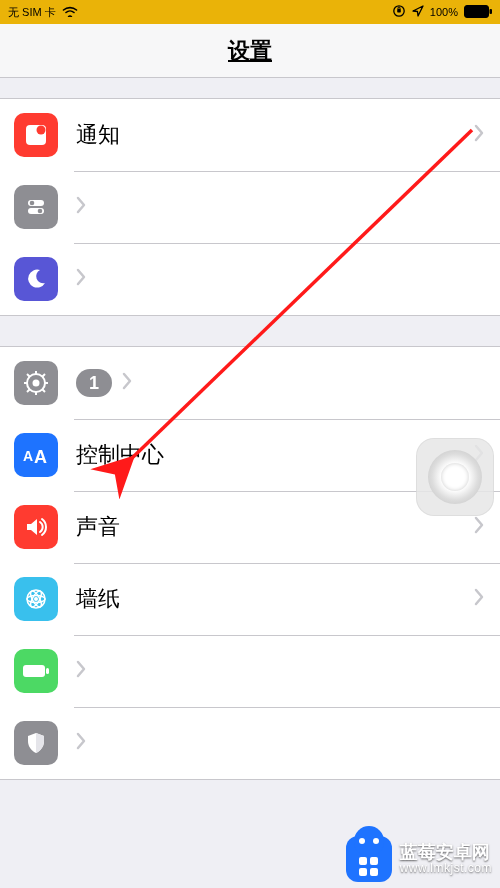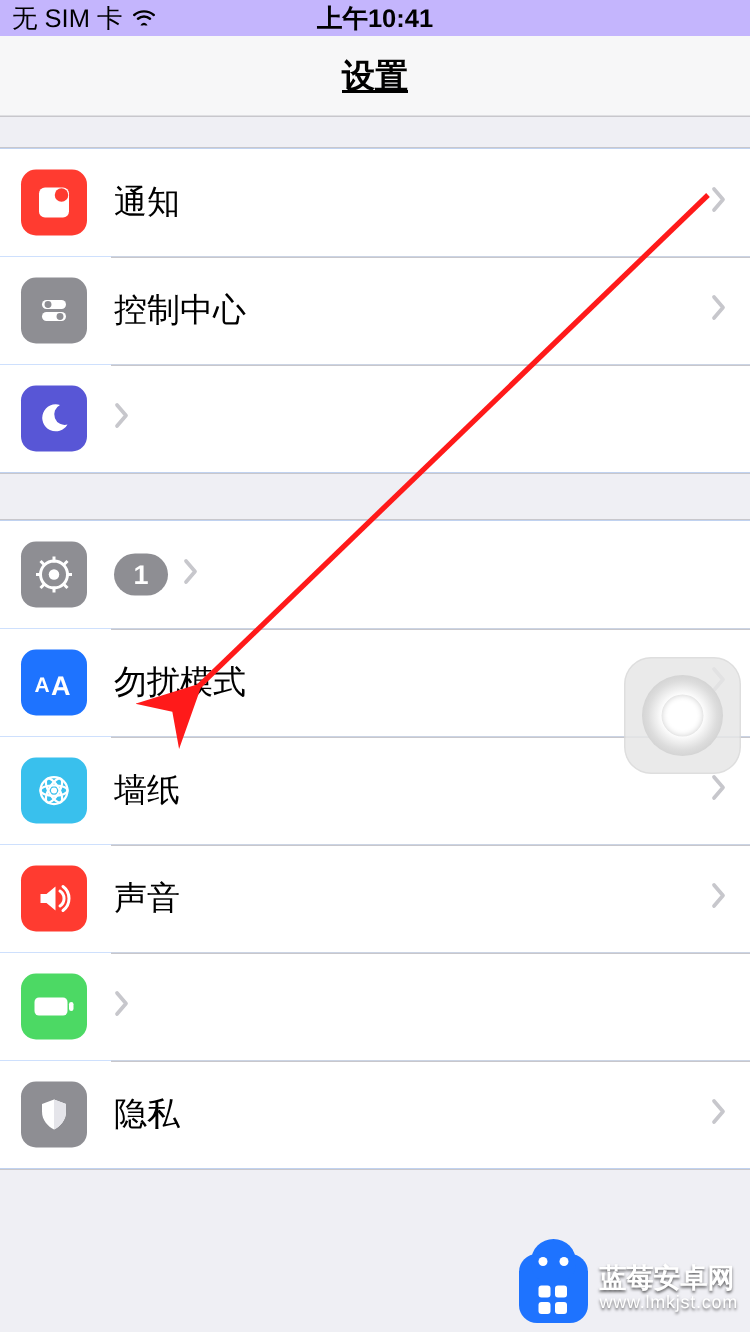--- a/index.html
+++ b/index.html
@@ -9,47 +9,47 @@
     background: #efeff4;
     font-family: -apple-system, "Helvetica Neue", Arial, sans-serif;
     position: relative;
     overflow: hidden;
     color: #000;
   }
 
   
   .status-bar {
     height: 24px;
-    background: #c4b5fd;
+    background: #eab308;
     display: flex;
     align-items: center;
     justify-content: space-between;
     padding: 0 8px;
-    font-size: 17px;
+    font-size: 11px;
     font-weight: 500;
   }
   .status-left, .status-right { display: flex; align-items: center; gap: 6px; }
   .status-center { position:absolute; left:0; right:0; text-align:center; font-weight:600; pointer-events:none;}
   .wifi-icon, .lock-rot-icon, .loc-icon, .batt-icon { display:inline-block; }
 
   
   .header {
     height: 54px;
     background: #f7f7f8;
     border-bottom: 1px solid #c8c7cc;
     display: flex;
     align-items: center;
     justify-content: center;
     font-size: 22px;
     font-weight: 600;
     text-decoration: underline;
   }
 
   
-  .group { background:#3b82f6; border-top:1px solid #c8c7cc; border-bottom:1px solid #c8c7cc; }
+  .group { background:#ef4444; border-top:1px solid #c8c7cc; border-bottom:1px solid #c8c7cc; }
   .gap   { height: 30px; }
   .gap.small { height: 20px; }
 
   
   .row {
     display:flex;
     align-items:center;
     height: 72px;
     padding: 0 16px 0 14px;
     position:relative;
@@ -149,21 +149,41 @@
 
 <div class="status-bar">
   <div class="status-left">
     <span>无 SIM 卡</span>
     <span class="wifi-icon">
       <svg width="16" height="12" viewBox="0 0 16 12">
           <path d="M8 11 a1.5 1.5 0 1 0 0.001 0 M4 7.5 a6 6 0 0 1 8 0 M1.5 5 a10 10 0 0 1 13 0" fill="none" stroke="#000" stroke-width="1.6" stroke-linecap="round"></path>
         </svg>
     </span>
   </div>
-  <div class="status-center">上午10:41</div>
+  <div class="status-right">
+    <span class="lock-rot-icon">
+      <svg width="14" height="14" viewBox="0 0 14 14">
+          <circle cx="7" cy="7" r="5.2" fill="none" stroke="#000" stroke-width="1.3"></circle>
+          <rect x="5.2" y="5" width="3.6" height="3.4" rx="0.6" fill="#000"></rect>
+          <path d="M6 5 v-1 a1 1 0 0 1 2 0 v1" fill="none" stroke="#000" stroke-width="1"></path>
+        </svg>
+    </span>
+    <span class="loc-icon">
+      <svg width="12" height="12" viewBox="0 0 12 12">
+          <path d="M1 6 L11 1 L6 11 L5.5 6.5 Z" fill="none" stroke="#000" stroke-width="1.3" stroke-linejoin="round"></path>
+        </svg>
+    </span>
+    <span>100%</span>
+    <span class="batt-icon">
+      <svg width="28" height="13" viewBox="0 0 28 13">
+          <rect x="0.5" y="0.5" width="24" height="12" rx="2.5" fill="#000" stroke="#000"></rect>
+          <rect x="25.5" y="4" width="2.5" height="5" rx="1" fill="#000"></rect>
+        </svg>
+    </span>
+  </div>
 </div>
 
 <div class="header">设置</div>
 
 <div class="gap small"></div>
 
 <div class="group">
 
   <div class="row">
     <div class="app-icon ic-notify">
@@ -180,21 +200,20 @@
 
   <div class="row">
     <div class="app-icon ic-control">
       <svg width="26" height="26" viewBox="0 0 26 26">
           <rect x="5" y="6" width="16" height="6" rx="3" fill="#fff"></rect>
           <circle cx="9" cy="9" r="2.3" fill="#8e8e93"></circle>
           <rect x="5" y="14" width="16" height="6" rx="3" fill="#fff"></rect>
           <circle cx="17" cy="17" r="2.3" fill="#8e8e93"></circle>
         </svg>
     </div>
-    <div class="row-label">控制中心</div>
     <span class="chevron"><svg width="10" height="18" viewBox="0 0 10 18">
           <path d="M2 2 L8 9 L2 16" fill="none" stroke="#c7c7cc" stroke-width="2.5" stroke-linecap="round" stroke-linejoin="round"></path>
         </svg></span>
   </div>
 
   <div class="row">
     <div class="app-icon ic-dnd">
       <svg width="26" height="26" viewBox="0 0 26 26">
           <path d="M17 4 a9 9 0 1 0 5 13 a7 7 0 0 1 -5 -13" fill="#fff"></path>
         </svg>
@@ -233,21 +252,34 @@
         </svg></span>
   </div>
 
   <div class="row">
     <div class="app-icon ic-display">
       <svg width="28" height="20" viewBox="0 0 28 20">
           <text x="1" y="16" font-size="14" font-weight="600" fill="#fff" font-family="Arial">A</text>
           <text x="12" y="18" font-size="18" font-weight="700" fill="#fff" font-family="Arial">A</text>
         </svg>
     </div>
-    <div class="row-label">勿扰模式</div>
+    <div class="row-label">控制中心</div>
+    <span class="chevron"><svg width="10" height="18" viewBox="0 0 10 18">
+          <path d="M2 2 L8 9 L2 16" fill="none" stroke="#c7c7cc" stroke-width="2.5" stroke-linecap="round" stroke-linejoin="round"></path>
+        </svg></span>
+  </div>
+
+  <div class="row">
+    <div class="app-icon ic-sound">
+      <svg width="28" height="28" viewBox="0 0 28 28">
+          <path d="M5 11 h4 l6 -5 v16 l-6 -5 h-4 z" fill="#fff"></path>
+          <path d="M18 9 a6 6 0 0 1 0 10 M20 6 a10 10 0 0 1 0 16" fill="none" stroke="#fff" stroke-width="2" stroke-linecap="round"></path>
+        </svg>
+    </div>
+    <div class="row-label">声音</div>
     <span class="chevron"><svg width="10" height="18" viewBox="0 0 10 18">
           <path d="M2 2 L8 9 L2 16" fill="none" stroke="#c7c7cc" stroke-width="2.5" stroke-linecap="round" stroke-linejoin="round"></path>
         </svg></span>
   </div>
 
   <div class="row">
     <div class="app-icon ic-wall">
       <svg width="28" height="28" viewBox="0 0 28 28">
           <circle cx="14" cy="14" r="9" fill="none" stroke="#fff" stroke-width="1.5"></circle>
           <g fill="none" stroke="#fff" stroke-width="1.5">
@@ -257,54 +289,40 @@
           </g>
           <circle cx="14" cy="14" r="2" fill="#fff"></circle>
         </svg>
     </div>
     <div class="row-label">墙纸</div>
     <span class="chevron"><svg width="10" height="18" viewBox="0 0 10 18">
           <path d="M2 2 L8 9 L2 16" fill="none" stroke="#c7c7cc" stroke-width="2.5" stroke-linecap="round" stroke-linejoin="round"></path>
         </svg></span>
   </div>
 
-  <div class="row">
-    <div class="app-icon ic-sound">
-      <svg width="28" height="28" viewBox="0 0 28 28">
-          <path d="M5 11 h4 l6 -5 v16 l-6 -5 h-4 z" fill="#fff"></path>
-          <path d="M18 9 a6 6 0 0 1 0 10 M20 6 a10 10 0 0 1 0 16" fill="none" stroke="#fff" stroke-width="2" stroke-linecap="round"></path>
-        </svg>
-    </div>
-    <div class="row-label">声音</div>
-    <span class="chevron"><svg width="10" height="18" viewBox="0 0 10 18">
-          <path d="M2 2 L8 9 L2 16" fill="none" stroke="#c7c7cc" stroke-width="2.5" stroke-linecap="round" stroke-linejoin="round"></path>
-        </svg></span>
-  </div>
-
 
   <div class="row">
     <div class="app-icon ic-battery">
       <svg width="30" height="18" viewBox="0 0 30 18">
           <rect x="2" y="3" width="22" height="12" rx="3" fill="#fff"></rect>
           <rect x="25" y="6" width="3" height="6" rx="1.5" fill="#fff"></rect>
         </svg>
     </div>
     <span class="chevron"><svg width="10" height="18" viewBox="0 0 10 18">
           <path d="M2 2 L8 9 L2 16" fill="none" stroke="#c7c7cc" stroke-width="2.5" stroke-linecap="round" stroke-linejoin="round"></path>
         </svg></span>
   </div>
 
   <div class="row">
     <div class="app-icon ic-privacy">
       <svg width="26" height="26" viewBox="0 0 26 26">
           <path d="M13 3 l8 3 v5 c0 6 -4 10 -8 12 c-4 -2 -8 -6 -8 -12 v-5 z" fill="#fff"></path>
           <path d="M13 3 l8 3 v5 c0 6 -4 10 -8 12 z" fill="#e5e5ea"></path>
         </svg>
     </div>
-    <div class="row-label">隐私</div>
     <span class="chevron"><svg width="10" height="18" viewBox="0 0 10 18">
           <path d="M2 2 L8 9 L2 16" fill="none" stroke="#c7c7cc" stroke-width="2.5" stroke-linecap="round" stroke-linejoin="round"></path>
         </svg></span>
   </div>
 
 </div>
 
 <div class="assistive">
   <div class="outer">
       <div class="inner"></div>

